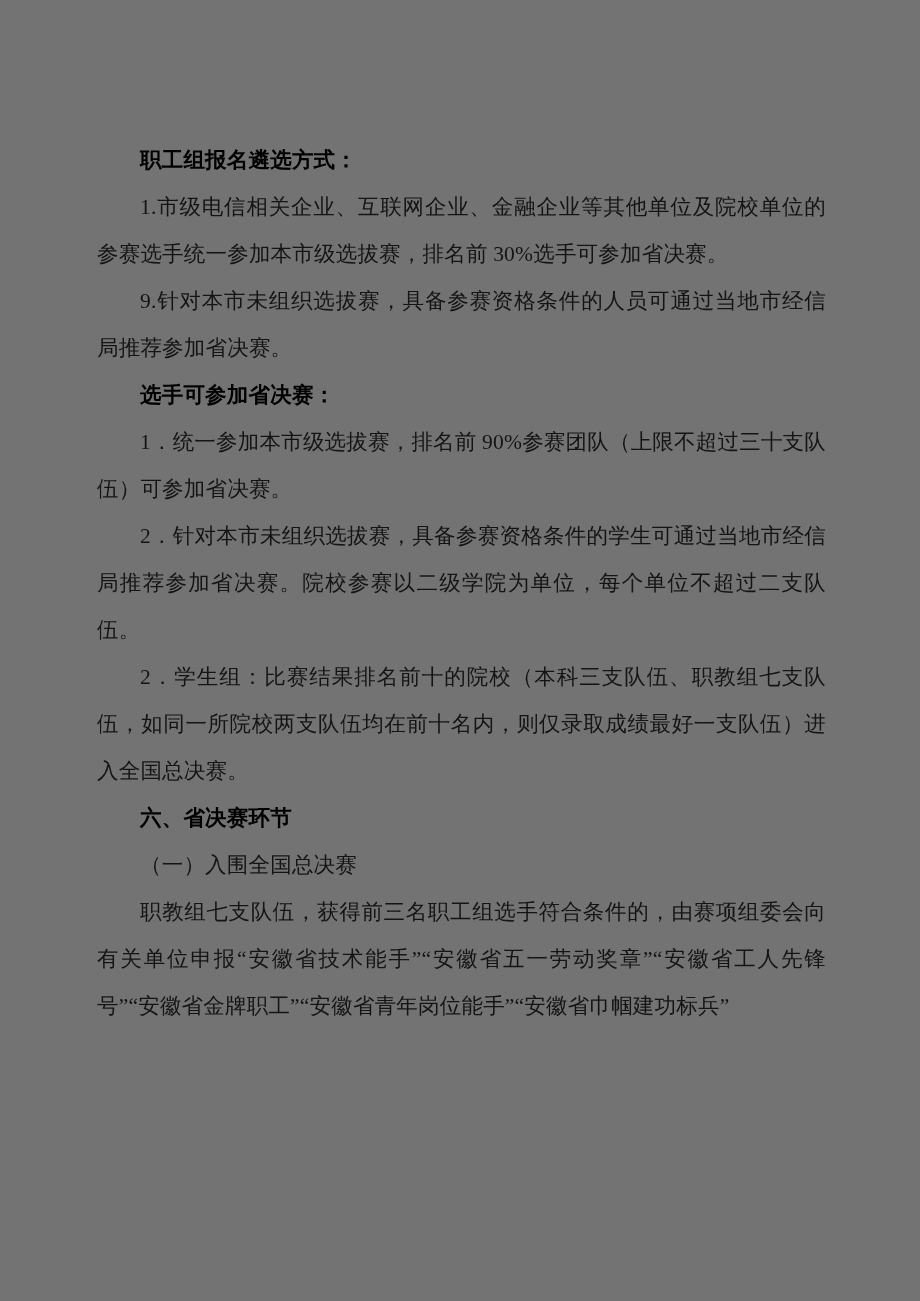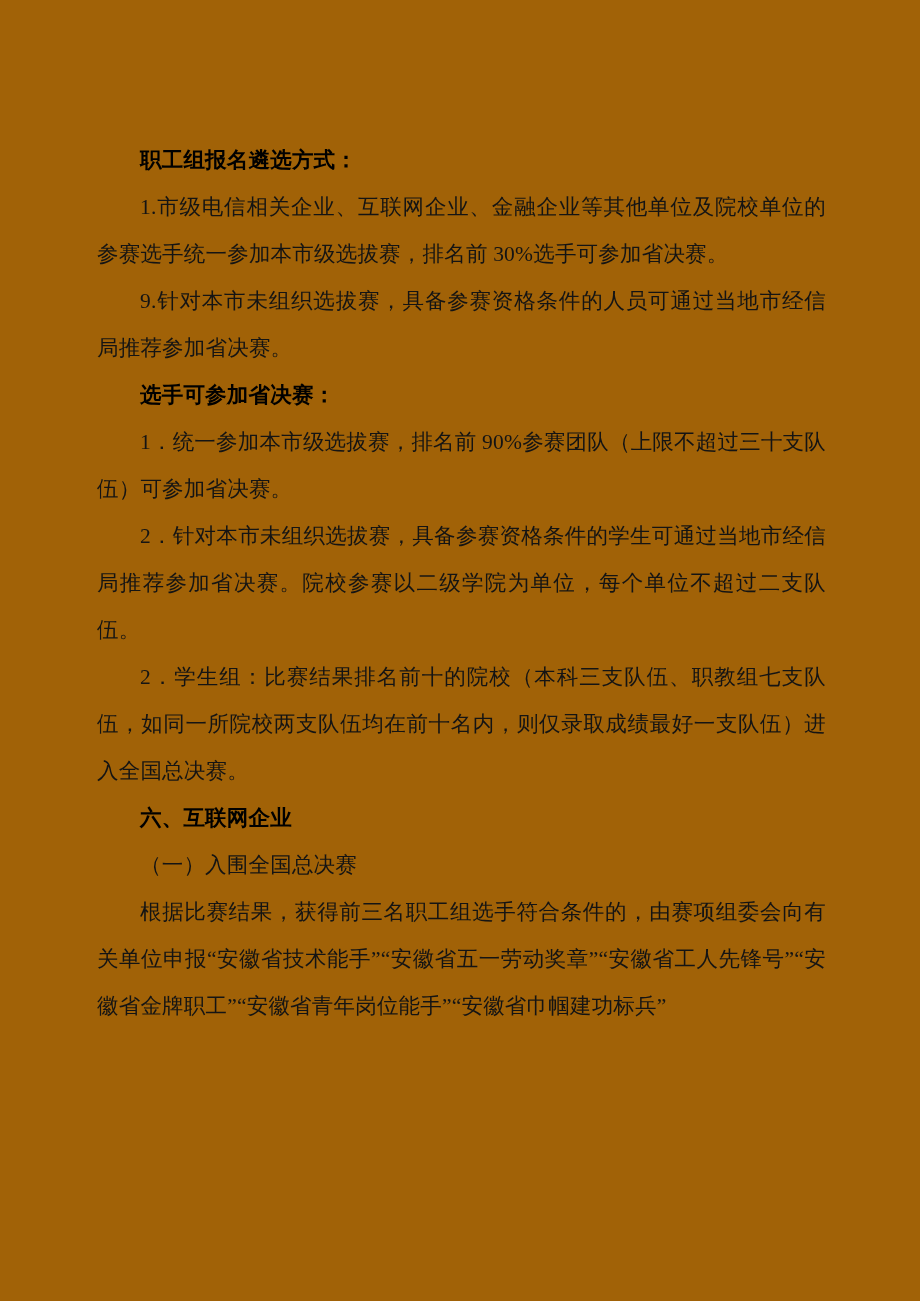--- a/index.html
+++ b/index.html
@@ -4,21 +4,21 @@
 <style>
   html, body {
     margin: 0;
     padding: 0;
     background: #ffffff;
   }
   .page {
     position: relative;
     width: 920px;
     height: 1301px;
-    background: #a16207;
+    background: #737373;
     overflow: hidden;
   }
   .content {
     position: absolute;
     left: 97px;
     top: 137px;
     width: 729px;
   }
   .para {
     margin: 0;
@@ -41,17 +41,17 @@
 
 <div class="page">
   <div class="content" style="color: rgb(20, 20, 20);">
       <p class="para heading">职工组报名遴选方式：</p>
       <p class="para body">1.市级电信相关企业、互联网企业、金融企业等其他单位及院校单位的参赛选手统一参加本市级选拔赛，排名前 30%选手可参加省决赛。</p>
       <p class="para body">9.针对本市未组织选拔赛，具备参赛资格条件的人员可通过当地市经信局推荐参加省决赛。</p>
       <p class="para heading">选手可参加省决赛：</p>
       <p class="para body">1．统一参加本市级选拔赛，排名前 90%参赛团队（上限不超过三十支队伍）可参加省决赛。</p>
       <p class="para body">2．针对本市未组织选拔赛，具备参赛资格条件的学生可通过当地市经信局推荐参加省决赛。院校参赛以二级学院为单位，每个单位不超过二支队伍。</p>
       <p class="para body">2．学生组：比赛结果排名前十的院校（本科三支队伍、职教组七支队伍，如同一所院校两支队伍均在前十名内，则仅录取成绩最好一支队伍）进入全国总决赛。</p>
-      <p class="para heading">六、互联网企业</p>
+      <p class="para heading">六、省决赛环节</p>
       <p class="para body">（一）入围全国总决赛</p>
-      <p class="para body">根据比赛结果，获得前三名职工组选手符合条件的，由赛项组委会向有关单位申报“安徽省技术能手”“安徽省五一劳动奖章”“安徽省工人先锋号”“安徽省金牌职工”“安徽省青年岗位能手”“安徽省巾帼建功标兵”</p>
+      <p class="para body">职教组七支队伍，获得前三名职工组选手符合条件的，由赛项组委会向有关单位申报“安徽省技术能手”“安徽省五一劳动奖章”“安徽省工人先锋号”“安徽省金牌职工”“安徽省青年岗位能手”“安徽省巾帼建功标兵”</p>
     </div>
 </div>
 
 </body></html>

